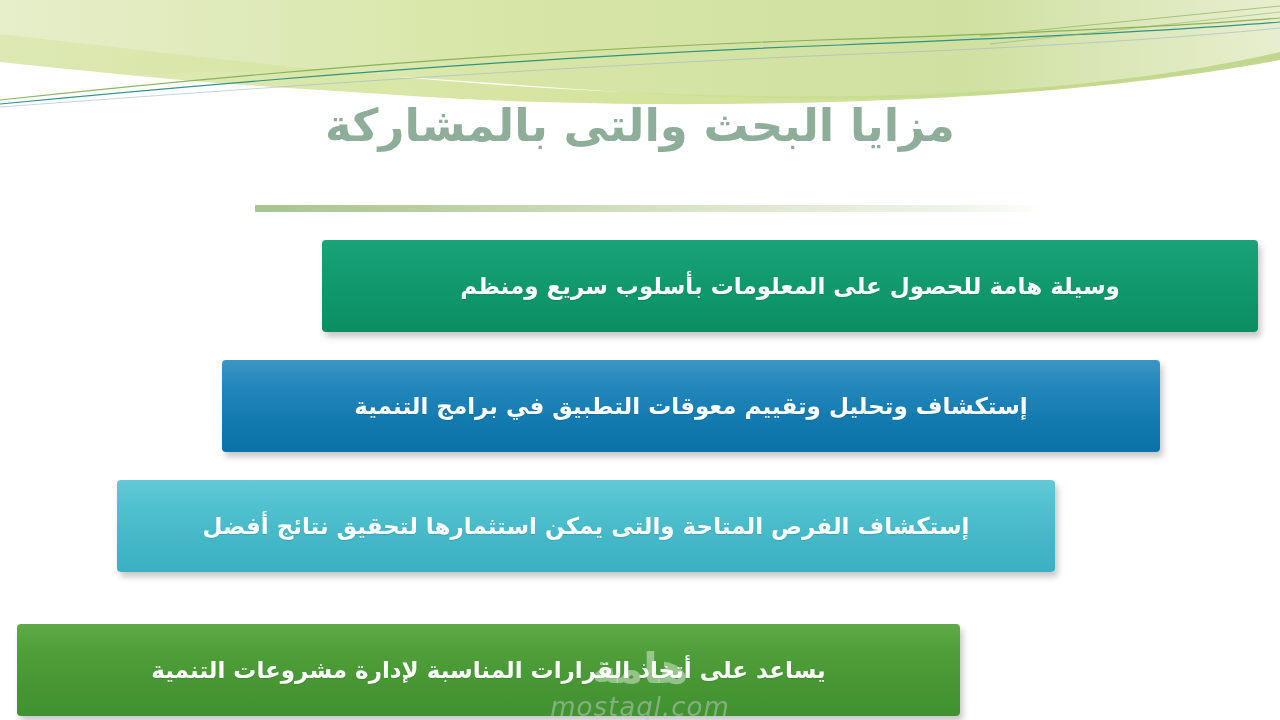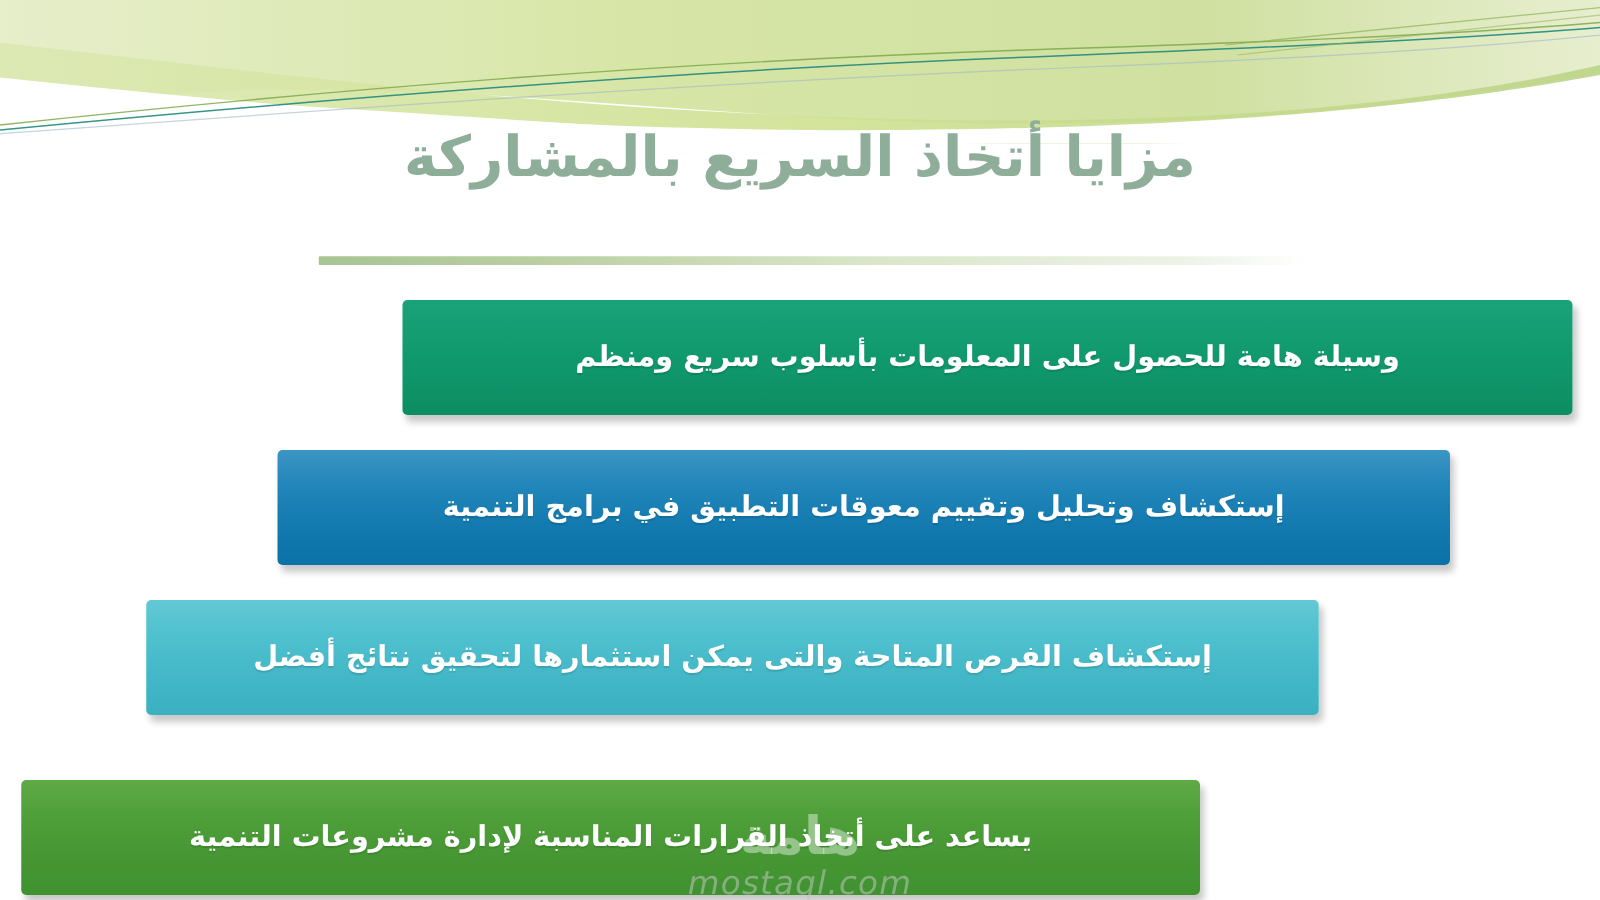--- a/index.html
+++ b/index.html
@@ -194,21 +194,21 @@
 
       <path d="M0,100 C240,74 520,50 820,40 C1010,34 1160,28 1280,18" fill="none" stroke="#7da84a" stroke-width="1.1" opacity="0.85"></path>
       <path d="M0,104 C250,80 540,56 840,45 C1020,38 1170,31 1280,22" fill="none" stroke="#1f8a7a" stroke-width="1.2" opacity="0.9"></path>
       <path d="M0,107 C260,88 560,66 860,54 C1040,47 1180,38 1280,28" fill="none" stroke="#9fb7c9" stroke-width="1" opacity="0.6"></path>
       <path d="M980,36 C1080,26 1180,16 1280,6" fill="none" stroke="#8cb259" stroke-width="1" opacity="0.7"></path>
       <path d="M990,44 C1090,33 1190,22 1280,12" fill="none" stroke="#8cb259" stroke-width="1" opacity="0.55"></path>
     </svg>
   </div>
 
   <div class="title-block">
-    <h1 class="slide-title">مزايا أتخاذ السريع بالمشاركة</h1>
+    <h1 class="slide-title">مزايا البحث والتى بالمشاركة</h1>
   </div>
   <div class="title-rule"></div>
 
   <div class="bars">
 
     <div class="bar bar-1">
       <span class="bar-text">وسيلة هامة للحصول على المعلومات بأسلوب سريع ومنظم</span>
     </div>
 
     <div class="bar bar-2">

